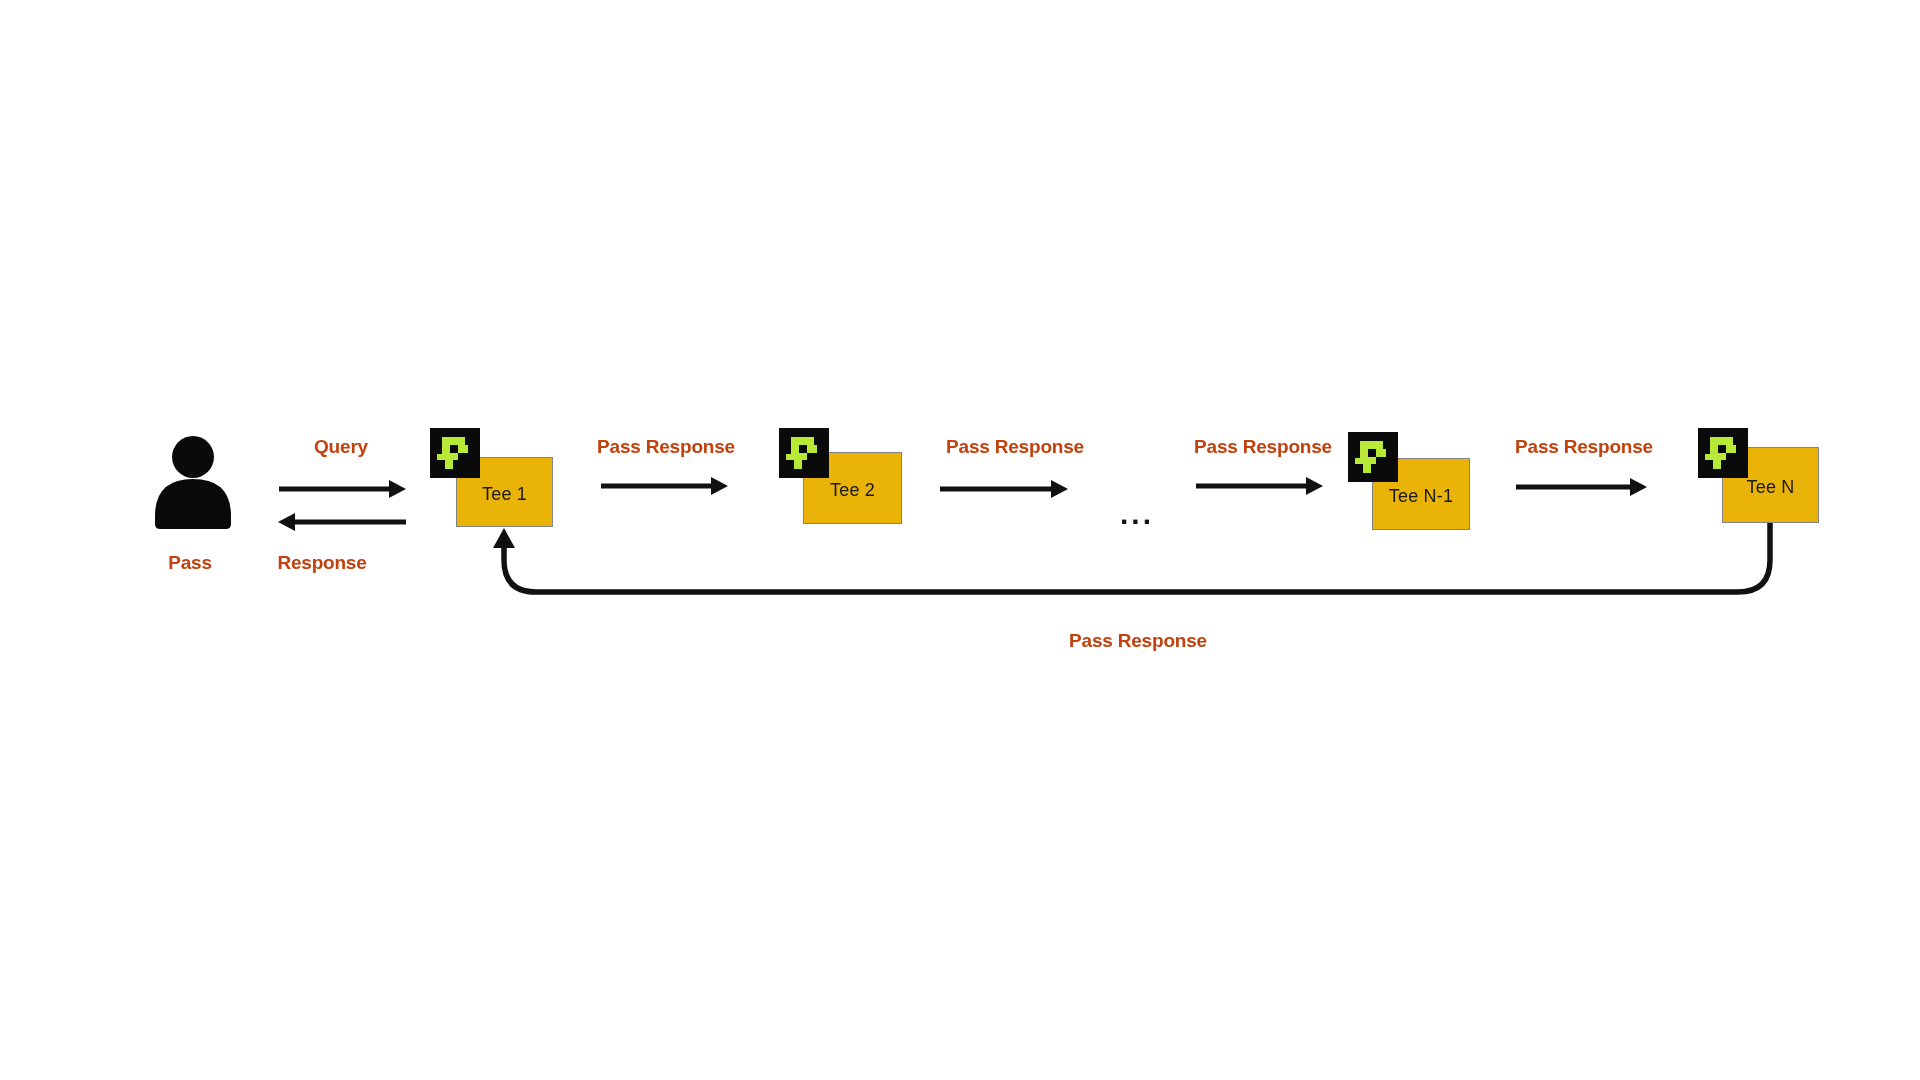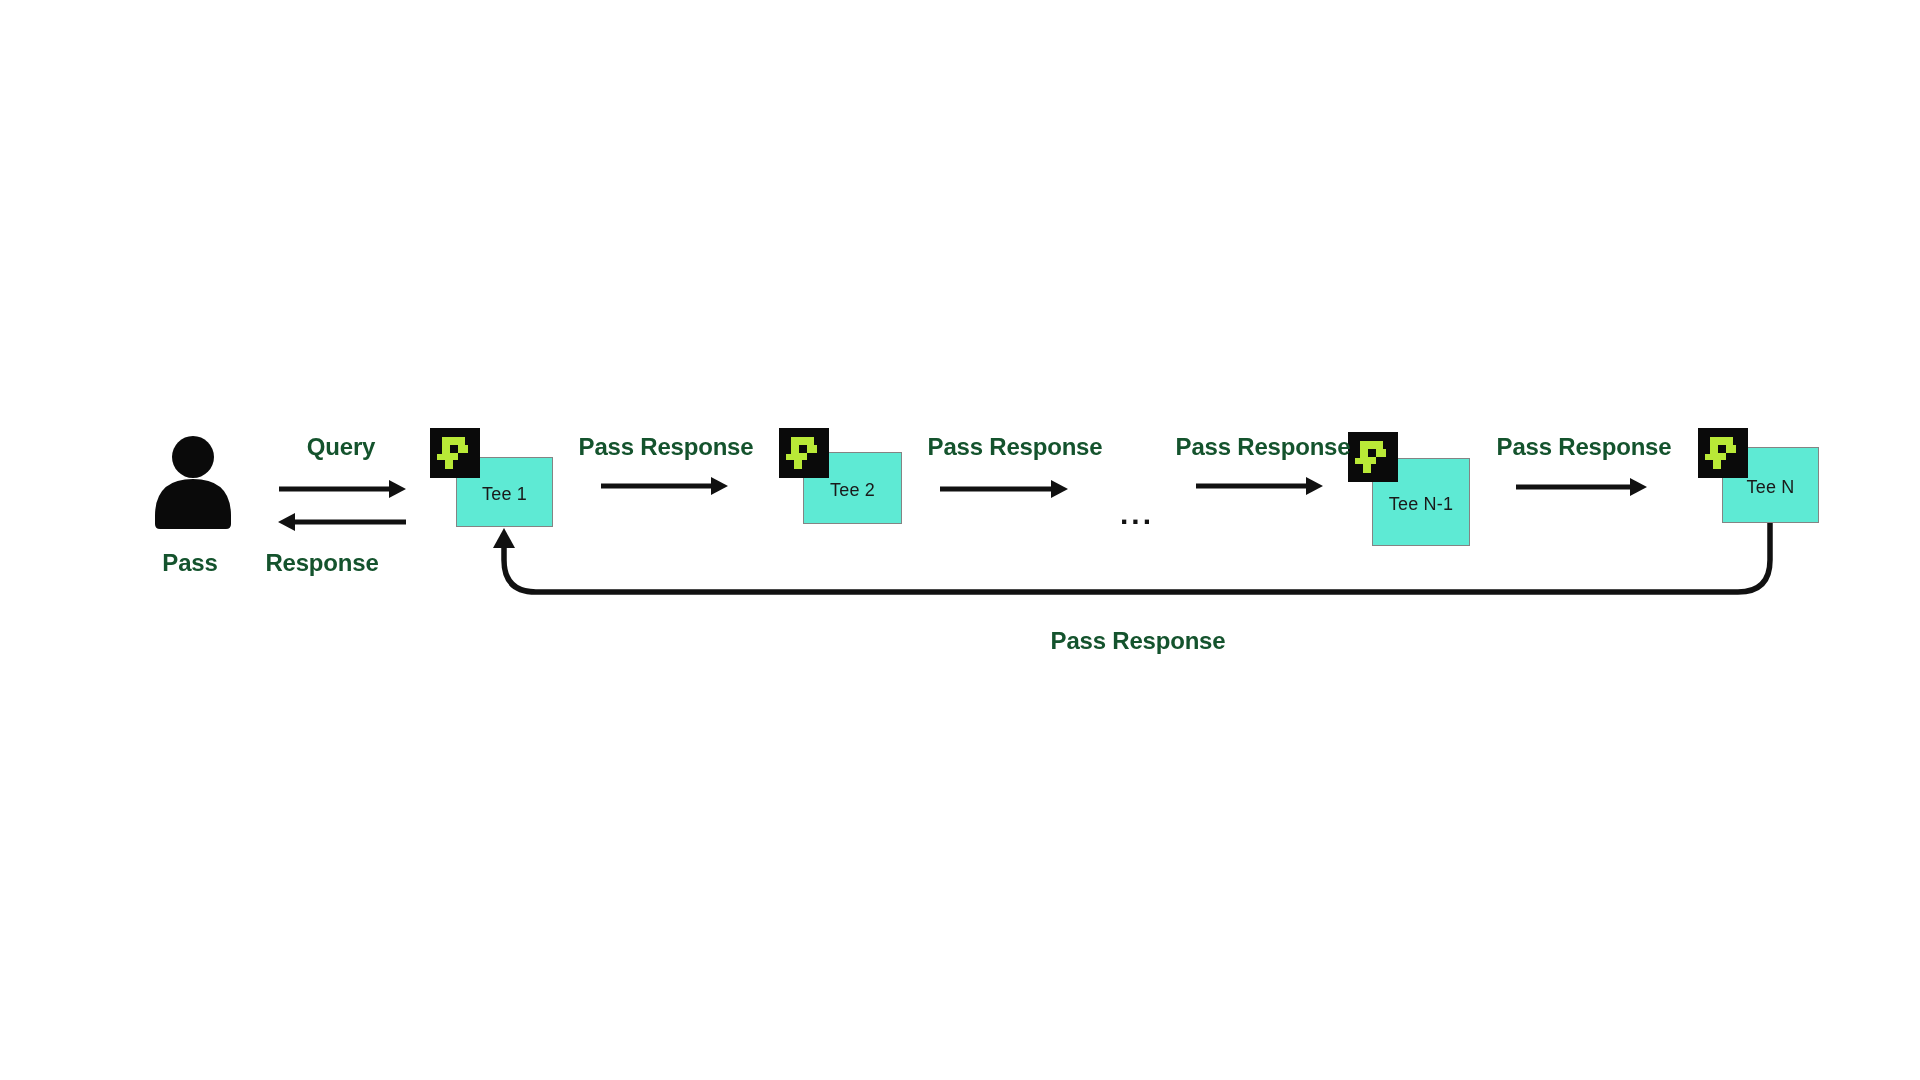--- a/index.html
+++ b/index.html
@@ -16,21 +16,21 @@
     overflow: hidden;
   }
   svg.layer {
     position: absolute;
     left: 0;
     top: 0;
     z-index: 1;
   }
   .node-box {
     position: absolute;
-    background: #5eead4;
+    background: #eab308;
     border: 1px solid #848484;
     box-sizing: border-box;
     display: flex;
     align-items: center;
     justify-content: center;
     padding-top: 5px;
     z-index: 2;
     font-size: 18px;
     font-weight: 400;
     color: #1a1a1a;
@@ -41,23 +41,23 @@
     z-index: 3;
   }
   svg.user-icon {
     position: absolute;
     z-index: 2;
   }
   .blabel {
     position: absolute;
     transform: translate(-50%, -50%);
     font-weight: 700;
-    font-size: 24px;
+    font-size: 19px;
     letter-spacing: -0.2px;
-    color: #14532d;
+    color: #c2410c;
     white-space: nowrap;
     z-index: 4;
     text-align: center;
   }
   .ellipsis {
     position: absolute;
     transform: translate(-50%, -50%);
     font-weight: 700;
     font-size: 30px;
     letter-spacing: 3px;
@@ -128,21 +128,21 @@
   <div class="ellipsis" style="left:1137px; top:514px;">...</div>
 
   <div class="node-box" style="left:456px; top:457px; width:97px; height:70px;">
     <span>Tee 1</span>
   </div>
 
   <div class="node-box" style="left:803px; top:452px; width:99px; height:72px;align-items:center;">
     <span>Tee 2</span>
   </div>
 
-  <div class="node-box" style="left:1372px; top:458px; width:98px; height:88px;">
+  <div class="node-box" style="left:1372px; top:458px; width:98px; height:72px;">
     <span>Tee N-1</span>
   </div>
 
   <div class="node-box" style="left:1722px; top:447px; width:97px; height:76px;">
     <span>Tee N</span>
   </div>
 
   <svg class="logo" style="left:430px; top:428px;" width="50" height="50" viewBox="0 0 50 50">
     <rect x="0" y="0" width="50" height="50" fill="#0a0a0a"></rect>
     <g fill="#b9e937">

